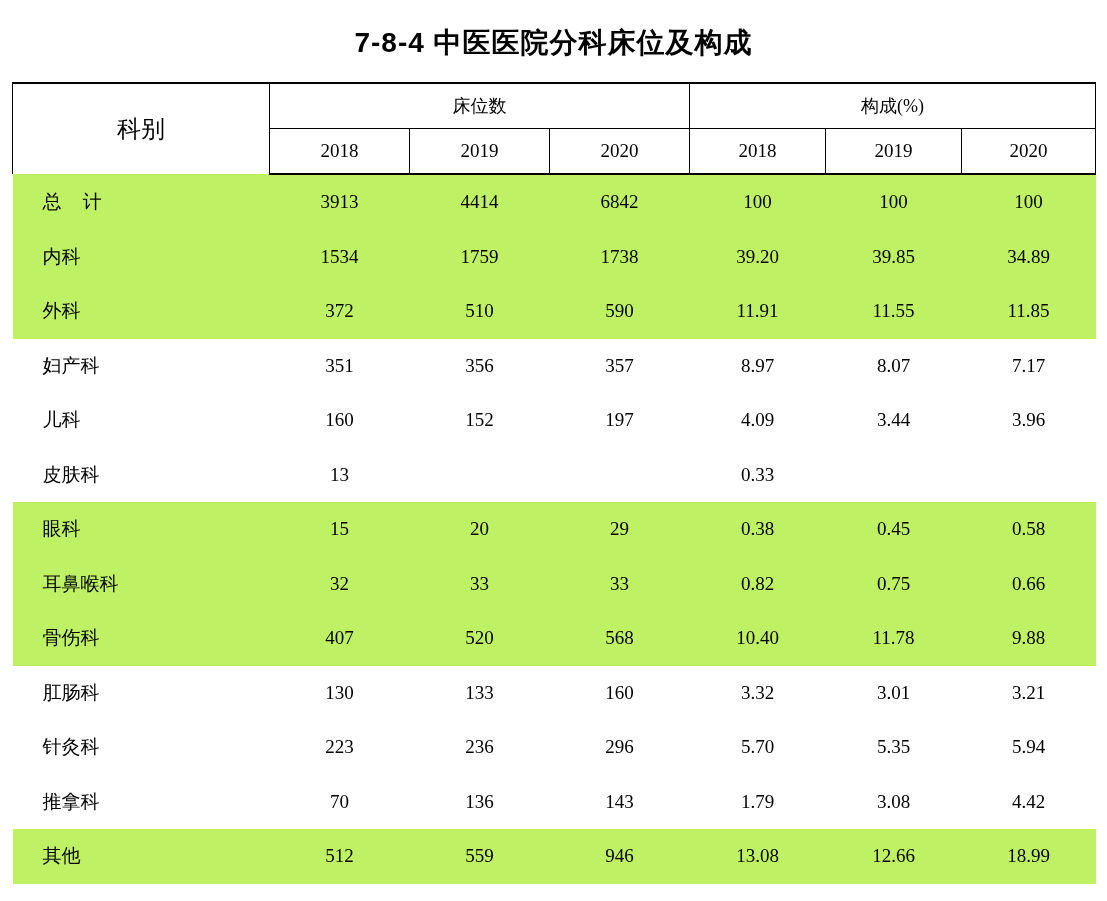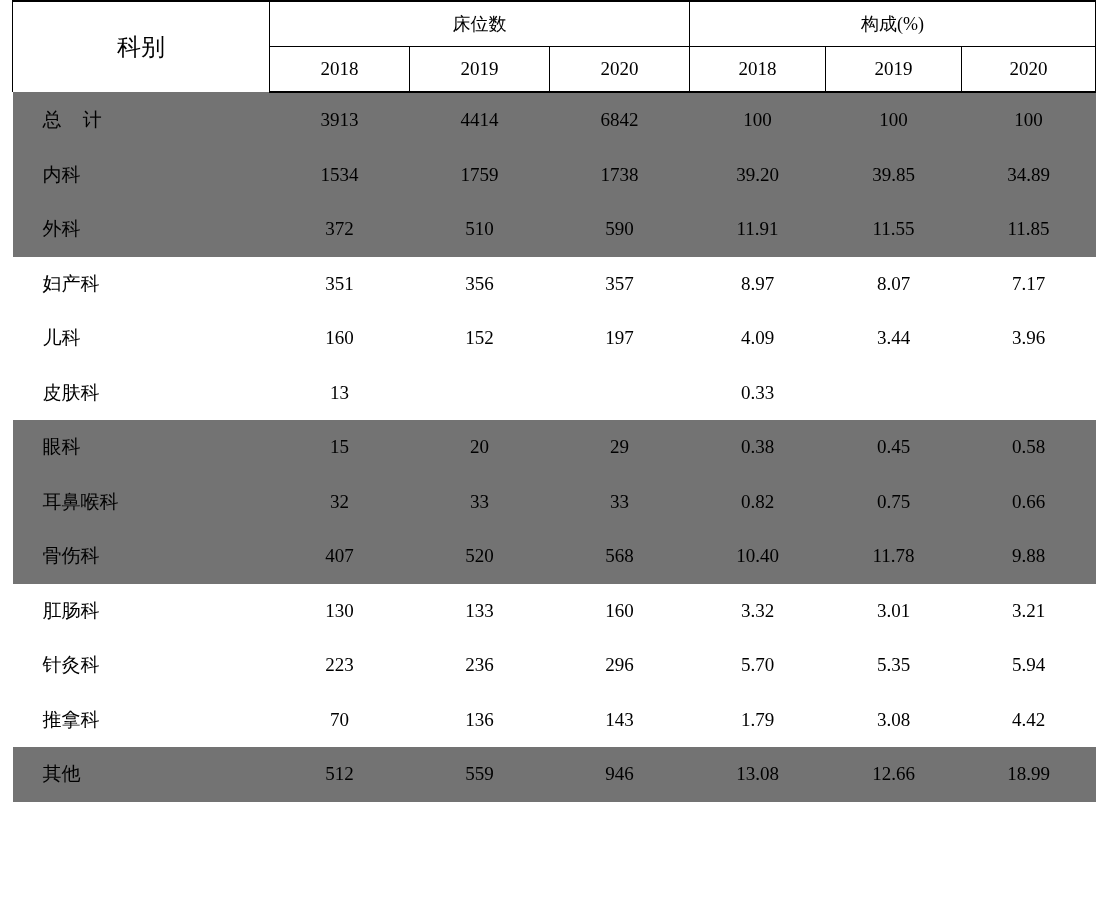--- a/index.html
+++ b/index.html
@@ -71,35 +71,36 @@
     height: 54.5px;
     font-size: 19px;
   }
   tbody td.dept {
     text-align: left;
     padding-left: 30px;
     font-family: "Liberation Sans", "DejaVu Sans", sans-serif;
     font-size: 19px;
   }
   tbody tr.shaded td {
-    background: #737373;
+    background: #bef264;
   }
   tbody tr.total td.dept {
     letter-spacing: 8px;
   }
   .num {
     font-family: "Liberation Serif", "DejaVu Serif", serif;
     font-size: 19px;
   }
 </style>
 </head>
 <body>
 
 <div class="page">
 
+  <div class="title">7-8-4  中医医院分科床位及构成</div>
 
   <table class="main">
     <colgroup>
       <col style="width:257px">
       <col style="width:140px">
       <col style="width:140px">
       <col style="width:140px">
       <col style="width:136px">
       <col style="width:136px">
       <col style="width:134px">

